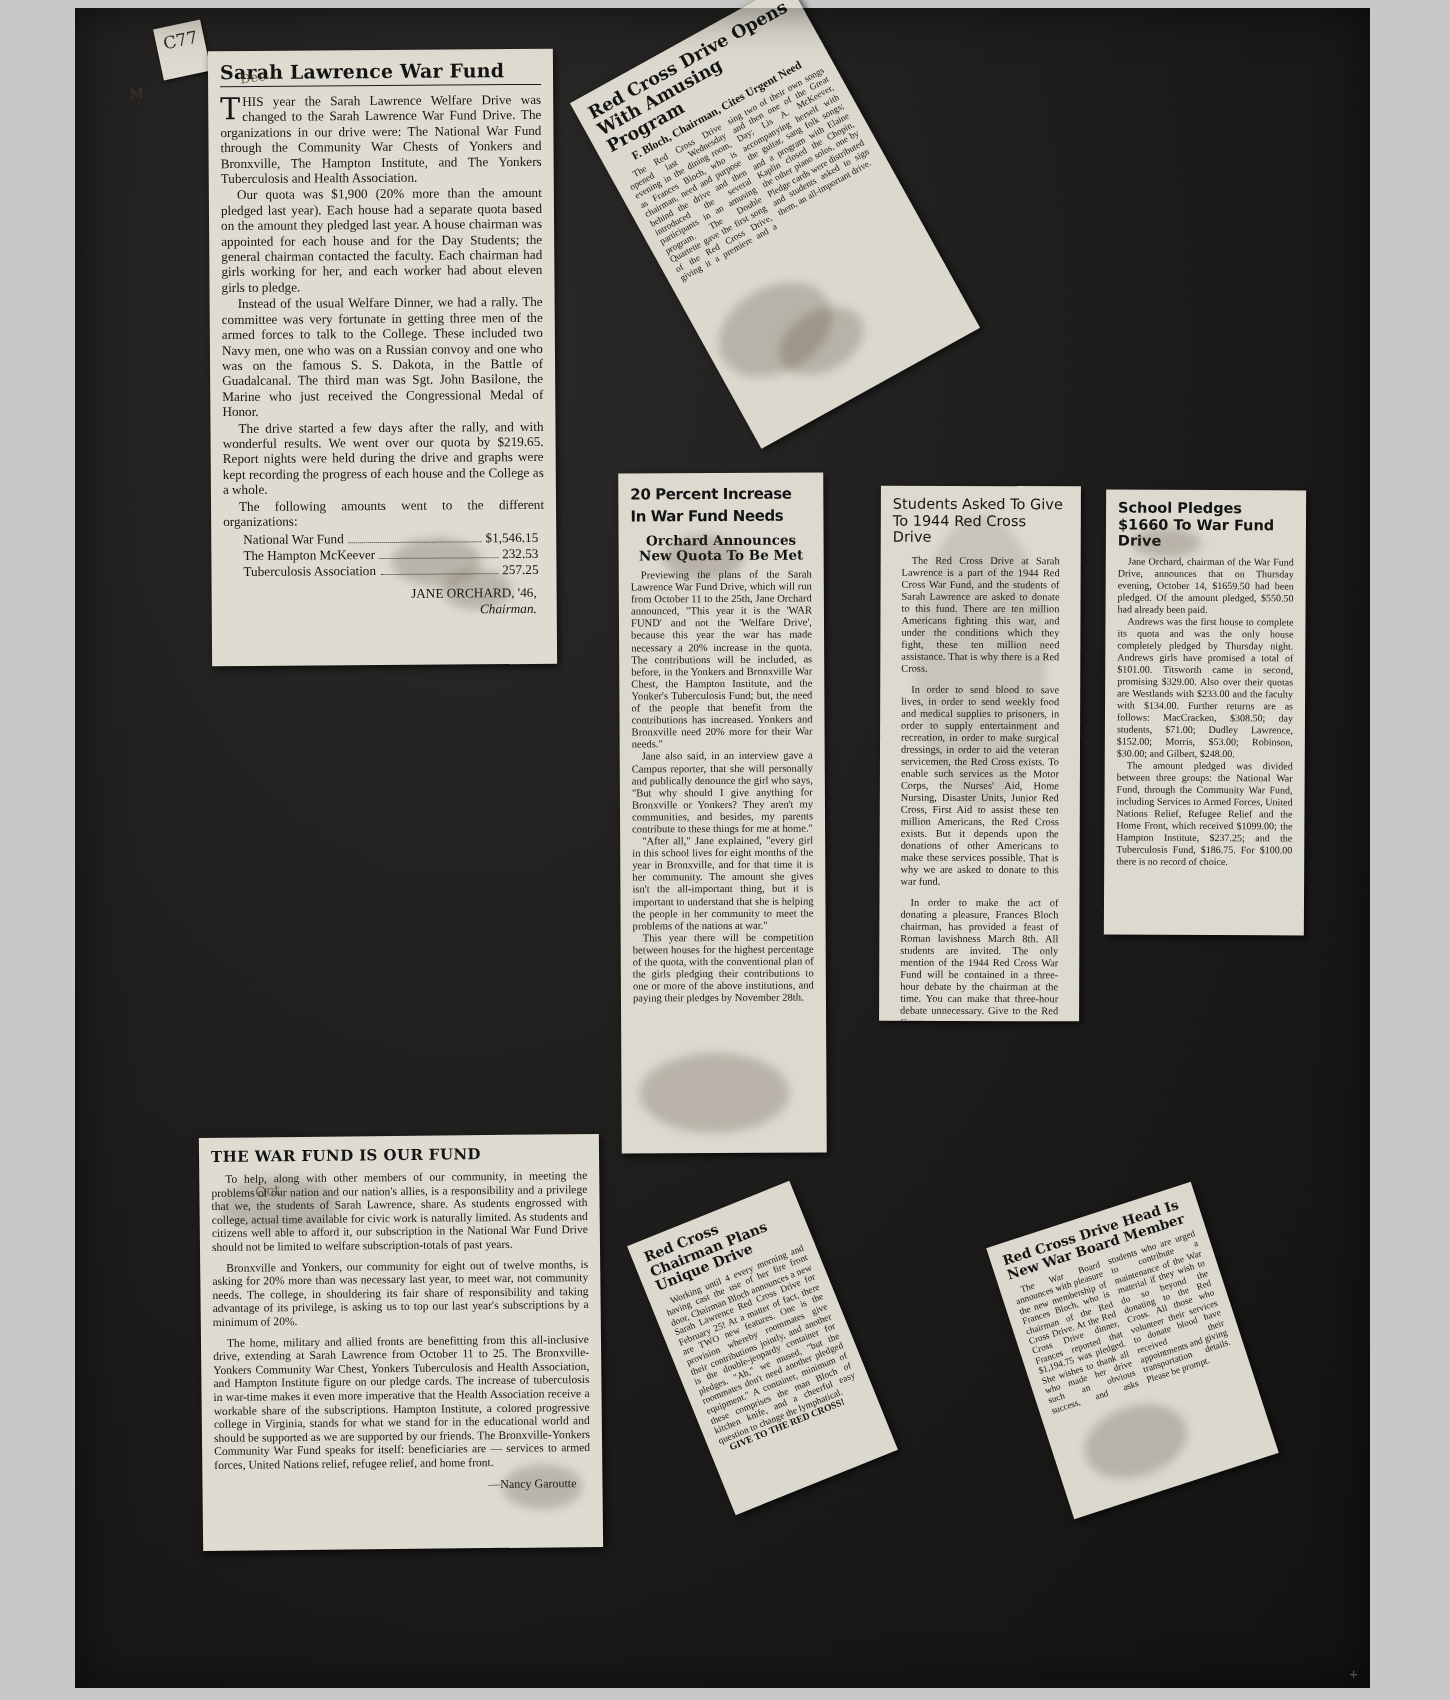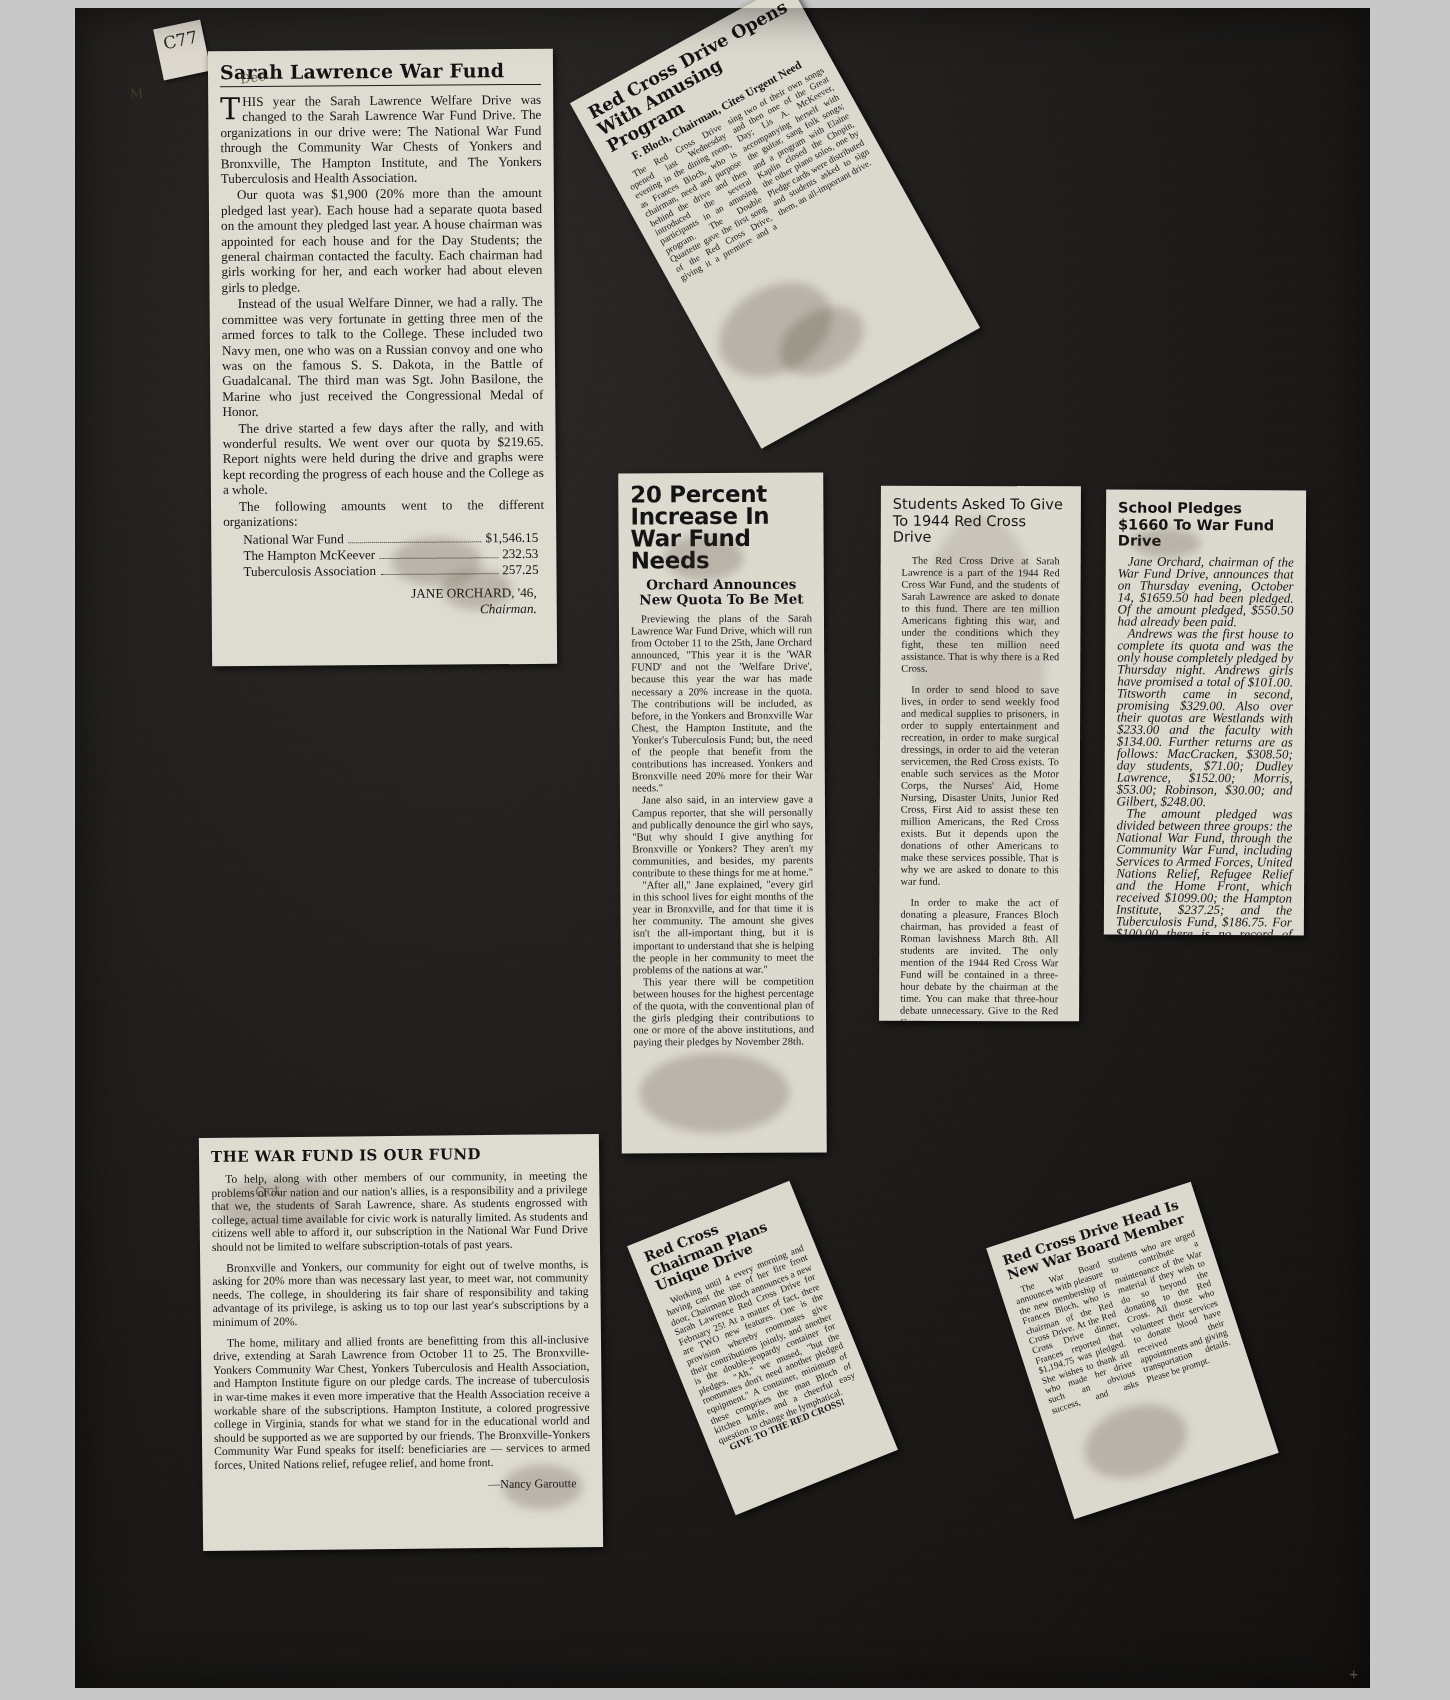--- a/index.html
+++ b/index.html
@@ -37,34 +37,34 @@
   #a2{left:575px;top:10px;width:250px;height:395px;transform:rotate(-29deg);background:#dbd8ce;}
   #a2 h2{font-family:"DejaVu Serif",serif;font-size:17.5px;font-weight:bold;line-height:19px;margin:0 0 4px;}
   #a2 h3{font-size:11.5px;font-weight:bold;text-align:center;margin:2px 0 4px;line-height:12.5px;}
   #a2 p{font-size:9.2px;line-height:10.4px;text-align:justify;margin:0;text-indent:9px;}
   #a2 .cols{column-count:2;column-gap:8px;}
   .penM{position:absolute;left:55px;top:78px;font-size:13px;color:#4b3c28;transform:rotate(-4deg);opacity:.8;
         font-family:"DejaVu Serif",serif;}
 
   
   #a3{left:545px;top:465px;width:205px;height:680px;transform:rotate(-0.3deg);background:#dcd9cf;}
-  #a3 h2{font-family:"DejaVu Sans",sans-serif;font-weight:bold;font-size:23px;line-height:22px;margin:0 0 6px;
+  #a3 h2{font-family:"DejaVu Sans",sans-serif;font-weight:bold;font-size:15px;line-height:22px;margin:0 0 6px;
         letter-spacing:-.4px;}
   #a3 h3{font-family:"DejaVu Serif",serif;font-size:13.5px;line-height:15px;text-align:center;margin:4px 0 6px;font-weight:bold;}
   #a3 p{font-size:10.6px;line-height:12.1px;text-align:justify;margin:0;text-indent:10px;}
 
   
   #a4{left:805px;top:478px;width:200px;height:535px;transform:rotate(0.2deg);background:#dcd9cf;}
   #a4 h2{font-family:"DejaVu Sans",sans-serif;font-weight:normal;font-size:14.5px;line-height:16.5px;margin:0 0 6px;}
   #a4 p{font-size:10.4px;line-height:12px;text-align:justify;margin:9px;text-indent:10px;}
 
   
   #a5{left:1030px;top:482px;width:200px;height:445px;transform:rotate(0.3deg);background:#dcd9cf;}
   #a5 h2{font-family:"DejaVu Sans",sans-serif;font-weight:bold;font-size:14.5px;line-height:16.5px;margin:0 0 6px;}
-  #a5 p{font-size:13px;line-height:12px;text-align:justify;margin:0;text-indent:10px;font-style:italic;}
+  #a5 p{font-size:10px;line-height:12px;text-align:justify;margin:0;text-indent:10px;}
 
   
   #a6{left:126px;top:1128px;width:400px;height:413px;transform:rotate(-0.6deg);background:#dedbd1;}
   #a6 h2{font-family:"DejaVu Serif",serif;font-size:15px;font-weight:bold;letter-spacing:.4px;margin:0 0 7px;}
   #a6 p{font-size:11.6px;line-height:13.6px;text-align:justify;margin:0 0 7px;text-indent:14px;}
   #a6 .sig2{text-align:right;font-size:12px;margin-top:8px;padding-right:14px;}
   .penOct{position:absolute;left:180px;top:1175px;font-family:"DejaVu Serif",serif;font-size:14px;
           color:#4a3d2a;opacity:.7;transform:rotate(-7deg);}
 
   

